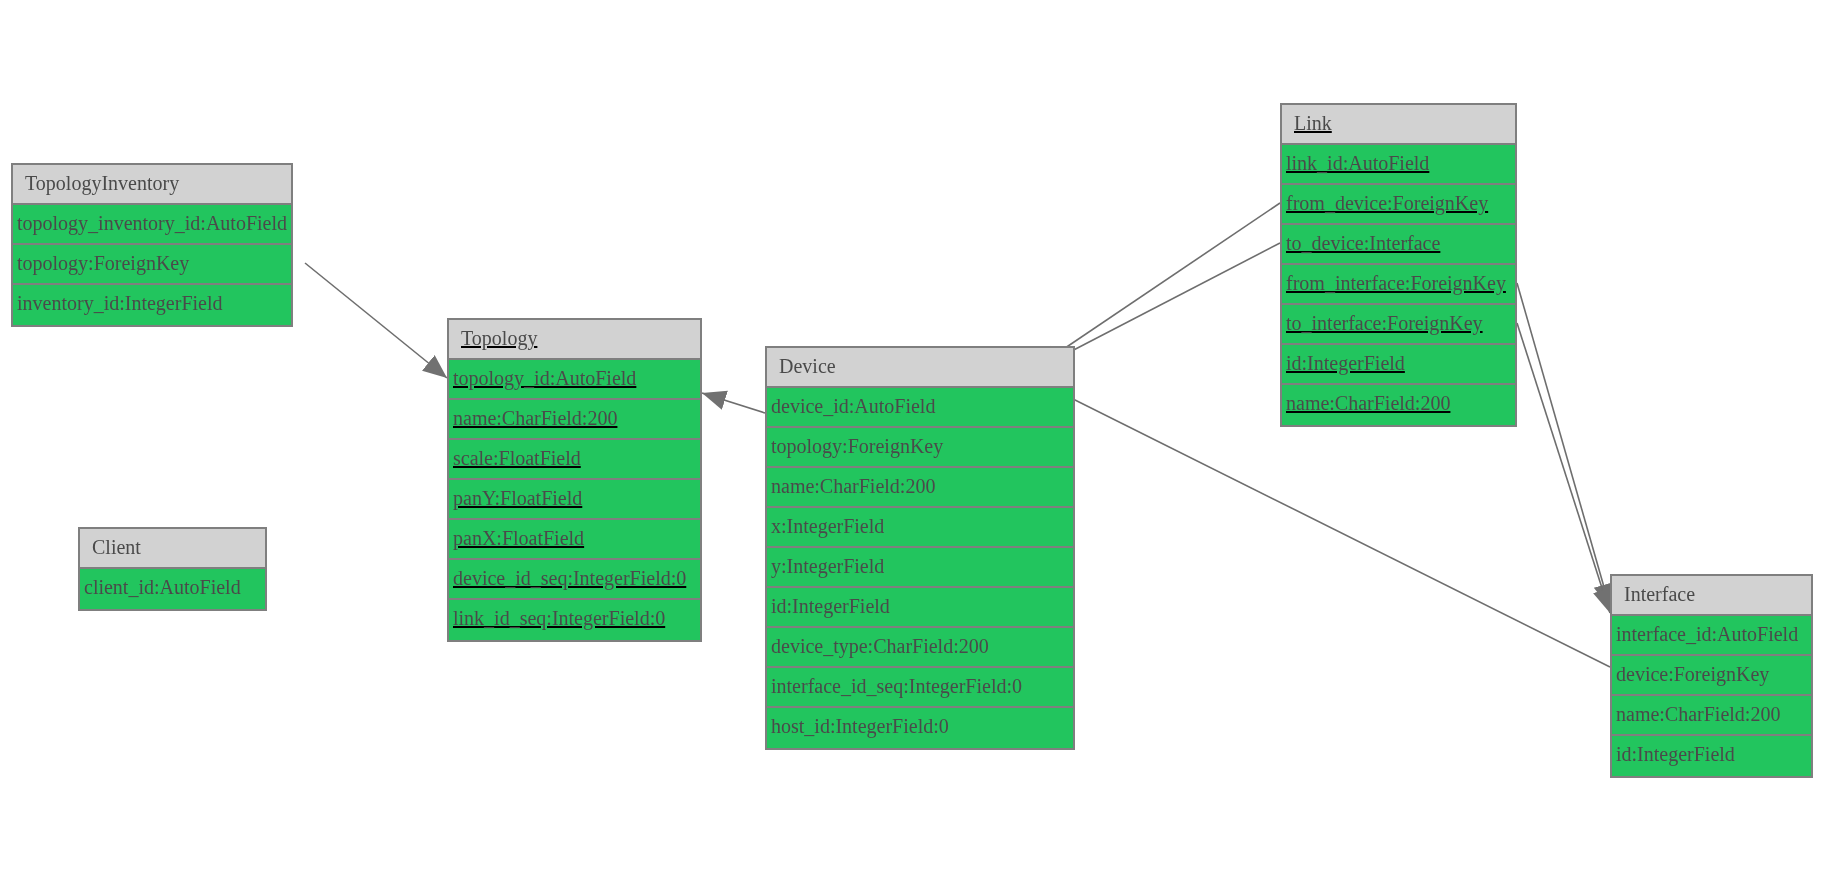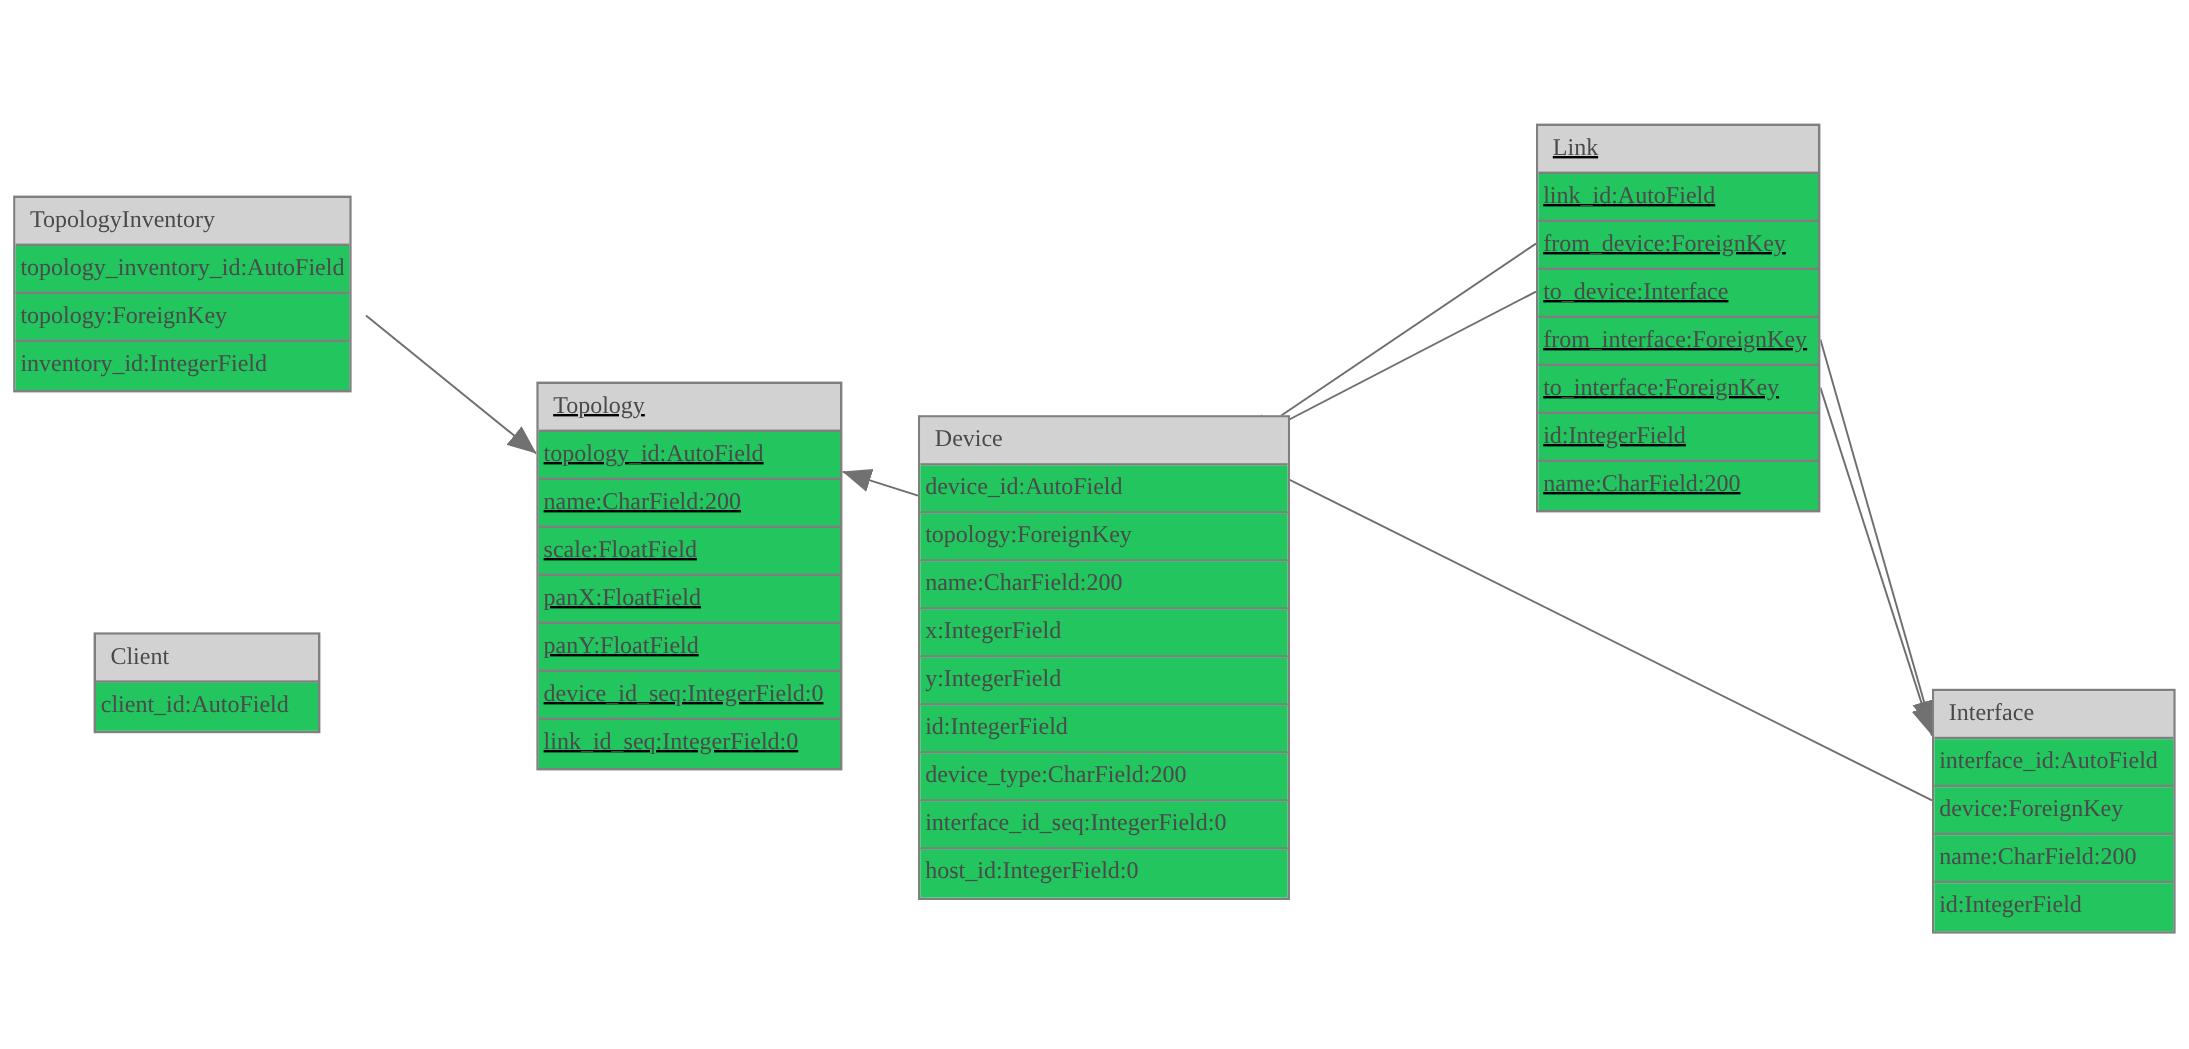--- a/index.html
+++ b/index.html
@@ -65,22 +65,22 @@
       <div class="header">TopologyInventory</div>
       <div class="row">topology_inventory_id:AutoField</div>
       <div class="row">topology:ForeignKey</div>
       <div class="row">inventory_id:IntegerField</div>
     </div>
     <div class="entity" style="left: 447px; top: 318px; width: 255px; text-decoration: underline;">
       <div class="header">Topology</div>
       <div class="row">topology_id:AutoField</div>
       <div class="row">name:CharField:200</div>
       <div class="row">scale:FloatField</div>
+      <div class="row">panY:FloatField</div>
       <div class="row">panX:FloatField</div>
-      <div class="row">panY:FloatField</div>
       <div class="row">device_id_seq:IntegerField:0</div>
       <div class="row">link_id_seq:IntegerField:0</div>
     </div>
     <div class="entity" style="left: 78px; top: 527px; width: 189px;">
       <div class="header">Client</div>
       <div class="row">client_id:AutoField</div>
     </div>
     <div class="entity" style="left: 765px; top: 313px; width: 310px; margin-top: 33px;">
       <div class="header">Device</div>
       <div class="row">device_id:AutoField</div>

